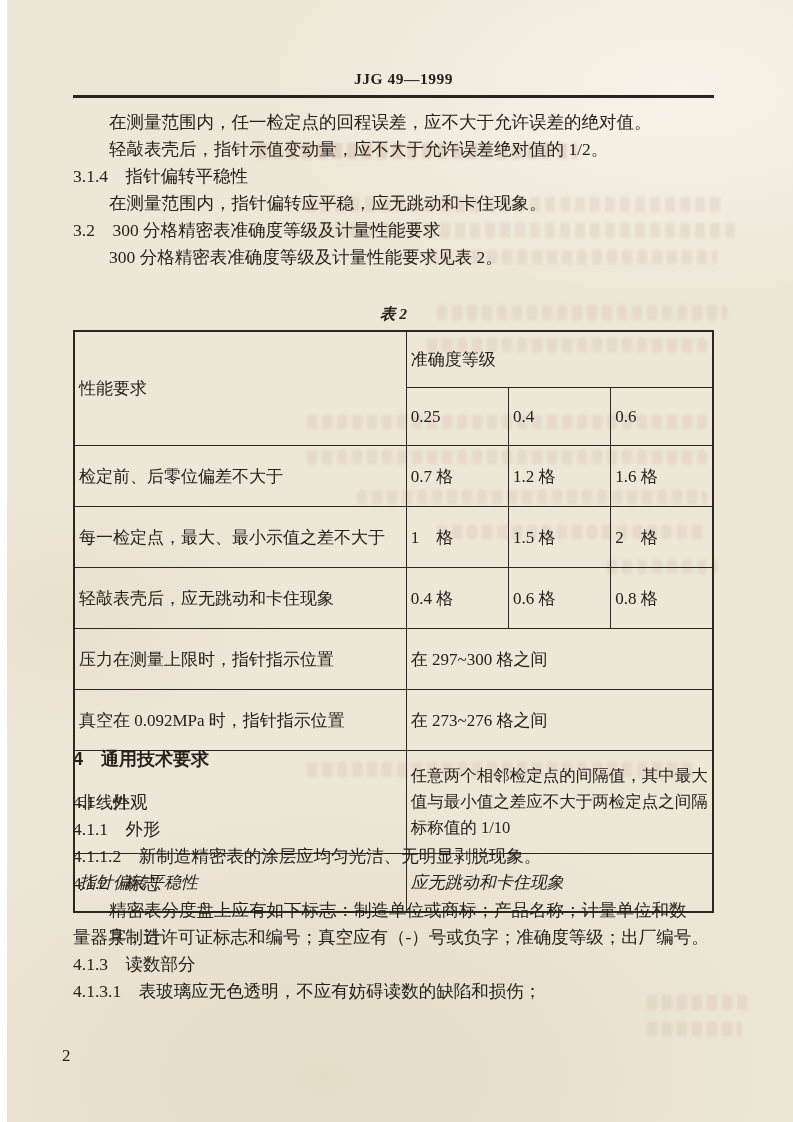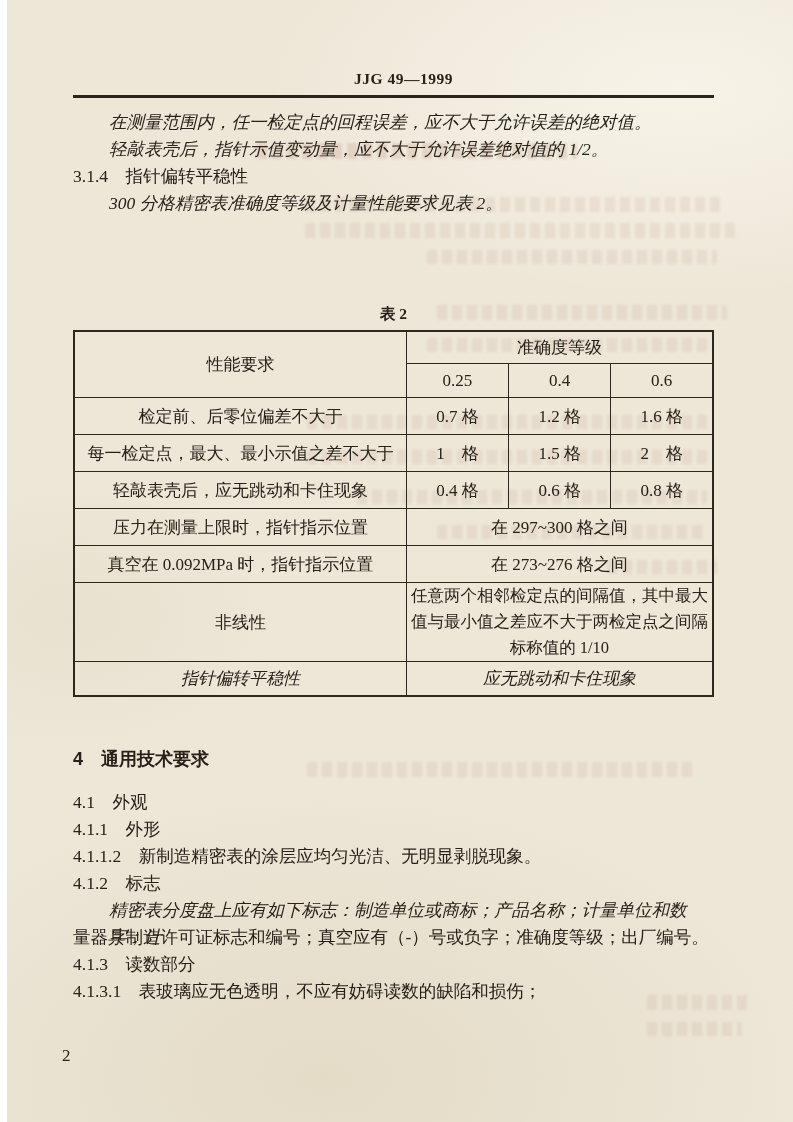--- a/index.html
+++ b/index.html
@@ -40,36 +40,36 @@
 
   .sec3{
     position:absolute;top:109px;left:66px;width:645px;
     font-size:17.5px;line-height:27px;white-space:nowrap;
   }
   .sec4{
     position:absolute;top:789px;left:66px;width:645px;
     font-size:17.5px;line-height:27px;
   }
   .line{height:27px;}
-  .indent{padding-left:36px;font-style:italic;}
+  .indent{padding-left:36px;}
 
   .tbl-caption{
     position:absolute;top:304px;left:66px;width:641px;
-    text-align:center;font-size:15.5px;font-weight:700;
+    text-align:center;font-size:15.5px;font-weight:700;font-style:italic;
   }
 
   table.tbl2{
     position:absolute;top:330px;left:66px;width:641px;
     border-collapse:collapse;table-layout:fixed;
     font-size:17px;
   }
   table.tbl2 td{
     border:1.5px solid #2e271e;
-    text-align:center;vertical-align:middle;
-    padding:0 4px;
+    text-align:left;vertical-align:middle;
+    padding:12px 4px;
   }
   table.tbl2{border:2.5px solid #2e271e;}
   td.hA{height:31px;}
   td.hB{height:33px;}
   td.r{height:36px;}
   td.tall{height:76px;}
   td.last{height:33px;font-style:italic;}
   td.leftcell{text-align:left;padding:4px 8px;font-size:16.5px;line-height:26px;}
 
   .h4head{
@@ -102,20 +102,22 @@
   <div class="ghost light" style="top:995px;left:640px;width:105px;height:15px;"></div>
   <div class="ghost light" style="top:1022px;left:640px;width:95px;height:14px;"></div>
 
   <div class="doc-header">JJG 49—1999</div>
   <div class="header-rule"></div>
 
   <div class="sec3">
     <div class="line indent">在测量范围内，任一检定点的回程误差，应不大于允许误差的绝对值。</div>
     <div class="line indent">轻敲表壳后，指针示值变动量，应不大于允许误差绝对值的 1/2。</div>
     <div class="line">3.1.4　指针偏转平稳性</div>
+    <div class="line indent">在测量范围内，指针偏转应平稳，应无跳动和卡住现象。</div>
+    <div class="line">3.2　300 分格精密表准确度等级及计量性能要求</div>
     <div class="line indent">300 分格精密表准确度等级及计量性能要求见表 2。</div>
   </div>
 
   <div class="tbl-caption">表 2</div>
 
   <table class="tbl2">
     <colgroup>
       <col style="width:52%">
         <col style="width:16%">
         <col style="width:16%">

